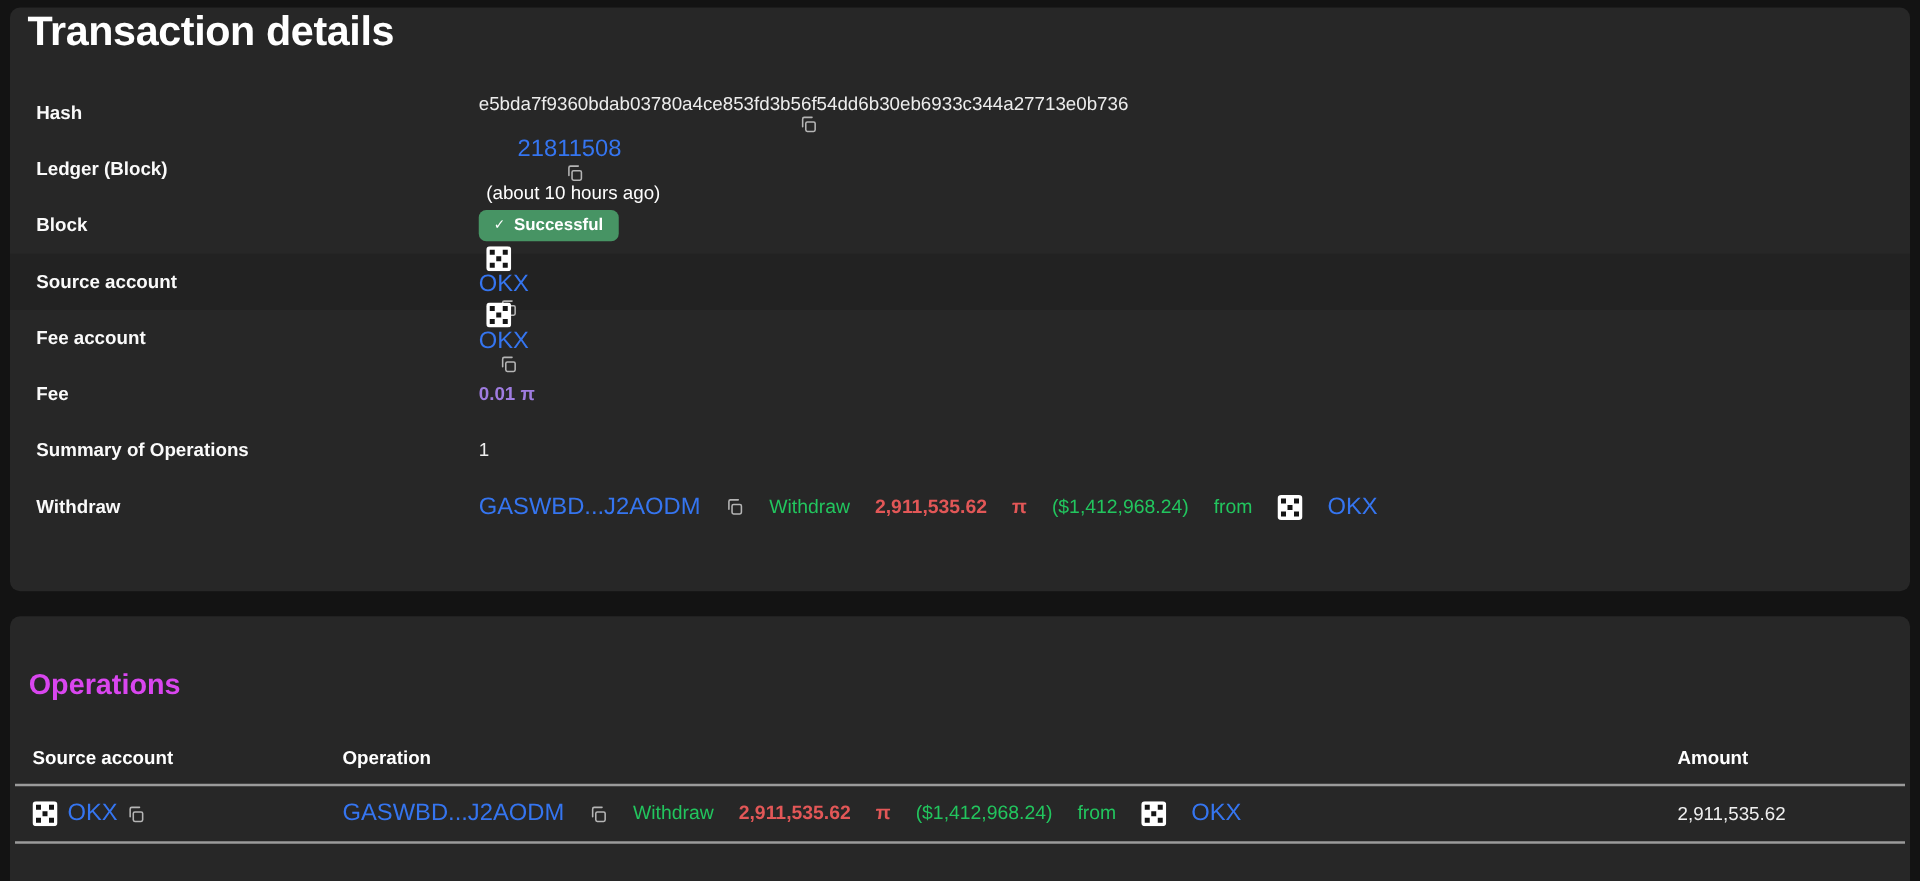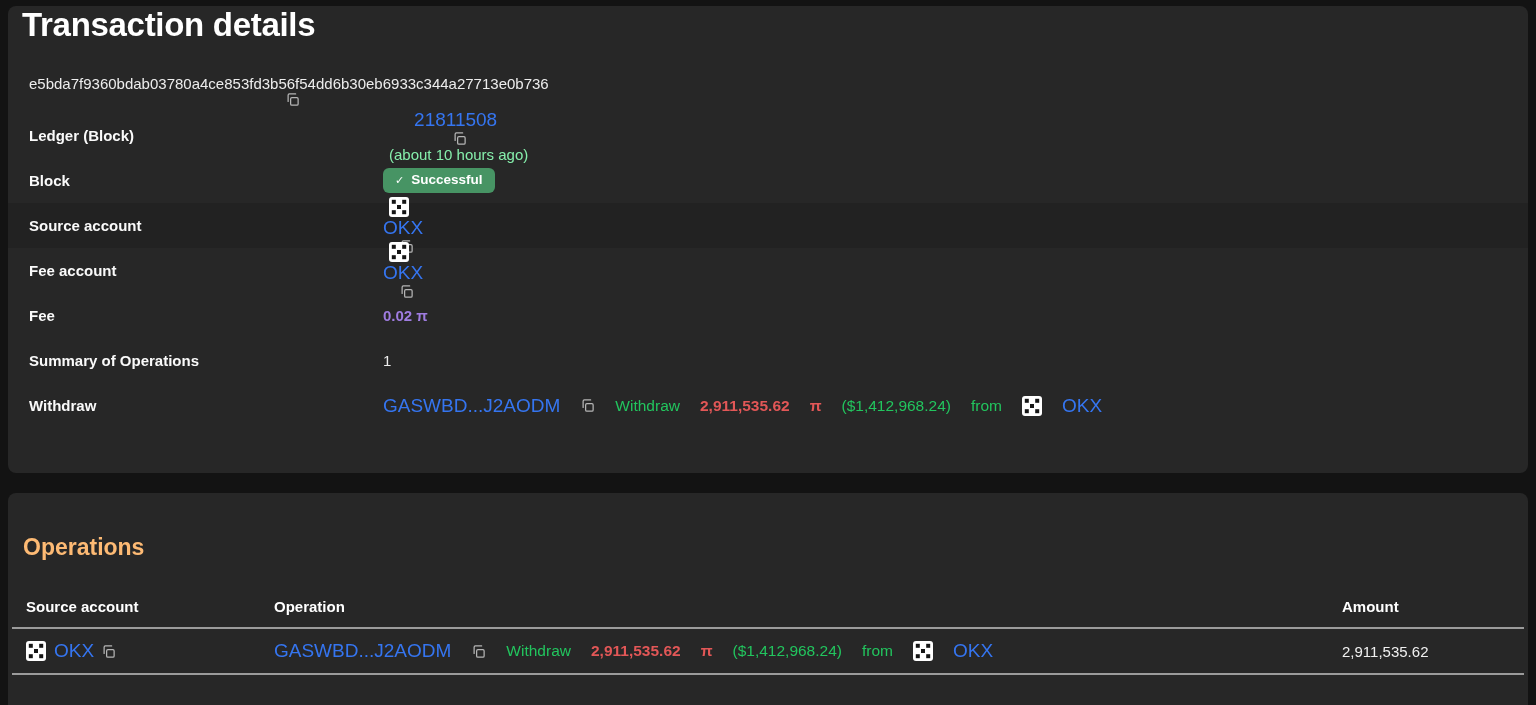--- a/index.html
+++ b/index.html
@@ -58,21 +58,21 @@
   }
   .link-lg { font-size: 19px; }
   .copy-btn {
     background: none; border: none; padding: 0;
     margin-left: 7px;
     display: inline-flex; align-items: center;
     cursor: pointer;
     color: #b5b5b5;
   }
   .copy-btn svg { display: block; }
-  .time-note { margin-left: 6px; color: #86efac; text-align: center; }
+  .time-note { margin-left: 6px; color: #ffffff; text-align: center; }
   .badge {
     display: inline-flex;
     align-items: center;
     gap: 7px;
     background: #479464;
     color: #ffffff;
     font-size: 13.5px;
     font-weight: 700;
     padding: 5px 12px;
     border-radius: 6px;
@@ -96,21 +96,21 @@
   .card-ops {
     margin-top: 20px;
     height: 260px;
     padding-top: 40px;
   }
   .ops-title {
     margin: 0 0 0 15px;
     font-size: 23px;
     line-height: 28px;
     font-weight: 600;
-    color: #fdba74;
+    color: #d946ef;
   }
   .ops-table { margin: 24px 4px 0 4px; }
   .thead, .trow { display: flex; align-items: center; }
   .thead { height: 44px; border-bottom: 2px solid #9b9b9b; }
   .trow  { height: 46px; border-bottom: 2px solid #9b9b9b; }
   .th { font-size: 15px; font-weight: 700; color: #ffffff; }
   .col-source { width: 262px; flex: none; padding-left: 14px; }
   .col-op { flex: 1; min-width: 0; }
   .col-amount { width: 182px; flex: none; }
   .td-source { display: flex; align-items: center; }
@@ -120,20 +120,21 @@
 <body>
 
 <div>
 
   <section class="card card-tx">
     <h1 class="page-title">Transaction details</h1>
 
     <div class="rows">
 
       <div class="row">
+        <div class="row-label">Hash</div>
         <div class="row-value">
           <span>e5bda7f9360bdab03780a4ce853fd3b56f54dd6b30eb6933c344a27713e0b736</span>
           <button class="copy-btn">
             <span>
                 <svg width="15" height="15" viewBox="0 0 24 24" fill="none" stroke="currentColor" stroke-width="2" stroke-linecap="round" stroke-linejoin="round">
                   <rect x="9" y="9" width="12" height="12" rx="2"></rect>
                   <path d="M5 15V5a2 2 0 0 1 2-2h10"></path>
                 </svg>
               </span>
           </button>
@@ -212,21 +213,21 @@
                   <path d="M5 15V5a2 2 0 0 1 2-2h10"></path>
                 </svg>
               </span>
           </button>
         </div>
       </div>
 
       <div class="row">
         <div class="row-label">Fee</div>
         <div class="row-value">
-          <span class="fee-val">0.02 π</span>
+          <span class="fee-val">0.01 π</span>
         </div>
       </div>
 
       <div class="row">
         <div class="row-label">Summary of Operations</div>
         <div class="row-value">
           <span>1</span>
         </div>
       </div>
 

